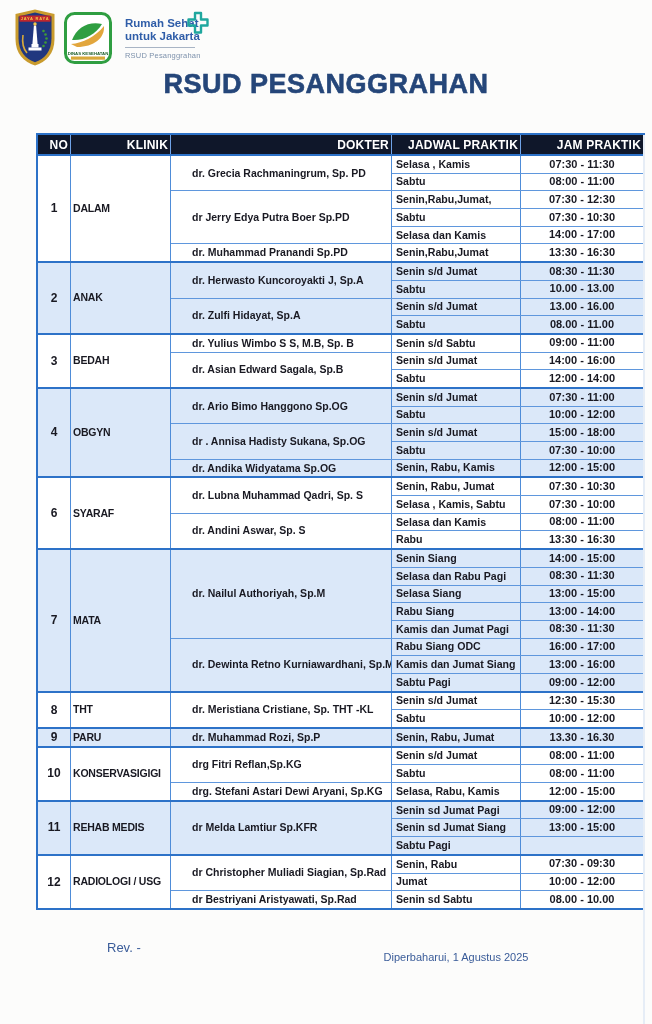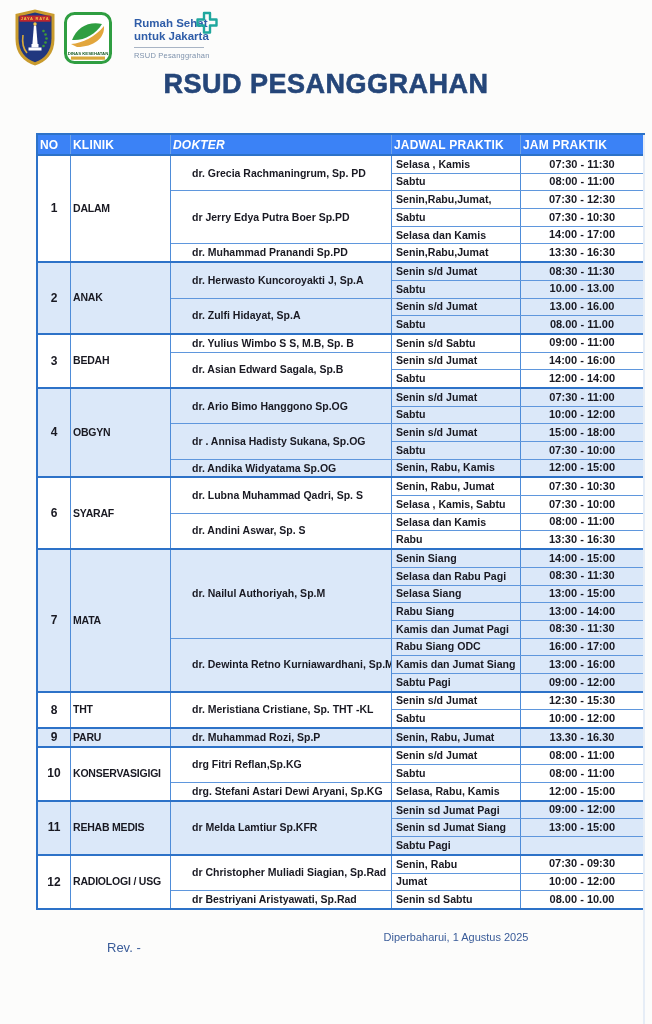--- a/index.html
+++ b/index.html
@@ -4,59 +4,59 @@
 <style>
   html,body{margin:0;padding:0;}
   body{
     width:652px;height:1024px;position:relative;overflow:hidden;
     background:#fcfcfb;
     font-family:"Liberation Sans", sans-serif;
   }
   
   .logo-jakarta{position:absolute;left:15px;top:9px;}
   .logo-dinas{position:absolute;left:64px;top:12px;}
-  .brand{position:absolute;left:134px;top:17px;width:110px;}
+  .brand{position:absolute;left:125px;top:17px;width:110px;}
   .brand-line{font-size:11.5px;font-weight:bold;color:#2F5DA8;line-height:13px;}
   .brand-divider{width:70px;height:1px;background:#A8B4C4;margin-top:4px;}
   .brand-sub{font-size:7.5px;color:#7E92AC;margin-top:3px;letter-spacing:0.2px;}
   .brand-cross{position:absolute;left:62px;top:-6px;}
   
   .title{
     position:absolute;left:0;top:70px;width:652px;text-align:center;
     color:#254679;font-weight:bold;font-size:27px;line-height:29px;
     letter-spacing:0.5px;-webkit-text-stroke:0.6px #254679;
   }
   
   table.schedule{
     position:absolute;left:36px;top:133px;width:581px;
     border-collapse:collapse;table-layout:fixed;
     border:2px solid #2D72C8;
   }
   .schedule th{
-    background:#3b82f6;color:#fff;font-size:12px;font-weight:bold;
+    background:#0f172a;color:#fff;font-size:12px;font-weight:bold;
     height:19px;padding:0 2px;border:1px solid #6FA3E8;
-    text-align:left;letter-spacing:0.2px;
+    text-align:right;letter-spacing:0.2px;
   }
   .schedule td{
     height:16.7px;padding:0 4px;
     border-left:1px solid #4E8CD8;border-right:1px solid #4E8CD8;
     border-top:1px solid #5F97DD;border-bottom:1px solid #5F97DD;
     font-size:11px;font-weight:bold;color:#191922;line-height:1.05;
     white-space:nowrap;overflow:hidden;background:#ffffff;
   }
   .schedule tr.shaded td{background:#DBE8F9;}
   .schedule tr.section-start td{border-top:2px solid #2D72C8;}
   td.no-cell{text-align:center;font-size:12px;}
   td.klinik-cell{text-align:left;font-size:10.5px;letter-spacing:-0.2px;padding:0 2px;}
   td.dokter-cell{font-size:10.5px;padding:0 21px;}
   td.jadwal-cell{font-size:10.6px;padding:0 2px 0 4px;margin-top:24px;}
   td.jam-cell{text-align:center;font-size:11px;}
   
   .footer-rev{position:absolute;left:107px;top:940px;font-size:13px;color:#3A5C99;}
-  .footer-right{position:absolute;left:340px;top:928px;width:232px;text-align:center;
+  .footer-right{position:absolute;left:340px;top:948px;width:232px;text-align:center;
     font-size:11px;color:#3A5C99;line-height:19px;}
   
   .edge-line{position:absolute;left:643px;top:135px;width:2px;height:889px;background:#E6EDF6;}
 </style>
 </head>
 <body>
 
 <svg class="logo-jakarta" width="40" height="57" viewBox="0 0 40 57">
   <path d="M20 0.5 L39.5 5 V30 C39.5 45 31 53 20 56.5 C9 53 0.5 45 0.5 30 V5 Z" fill="#C99B2D"></path>
   <path d="M20 3.5 L36.5 7.5 V29.5 C36.5 42.5 29.5 50 20 53.2 C10.5 50 3.5 42.5 3.5 29.5 V7.5 Z" fill="#20377F"></path>
@@ -96,21 +96,21 @@
 
 <div class="title">
   <div>RSUD PESANGGRAHAN</div>
 </div>
 
 <table class="schedule">
   <thead>
     <tr>
         <th style="width: 28px;">NO</th>
         <th style="width: 95px;">KLINIK</th>
-        <th style="width: 216px; font-style: italic;">DOKTER</th>
+        <th style="width: 216px;">DOKTER</th>
         <th style="width: 124px;">JADWAL PRAKTIK</th>
         <th style="width: 118px;">JAM PRAKTIK</th>
       </tr>
   </thead>
   <tbody>
       <tr class="section-start">
         <td class="no-cell" rowspan="6">1</td>
         <td class="klinik-cell" rowspan="6">DALAM</td>
         <td class="dokter-cell" rowspan="2">dr. Grecia Rachmaningrum, Sp. PD</td>
         <td class="jadwal-cell">Selasa , Kamis</td>

